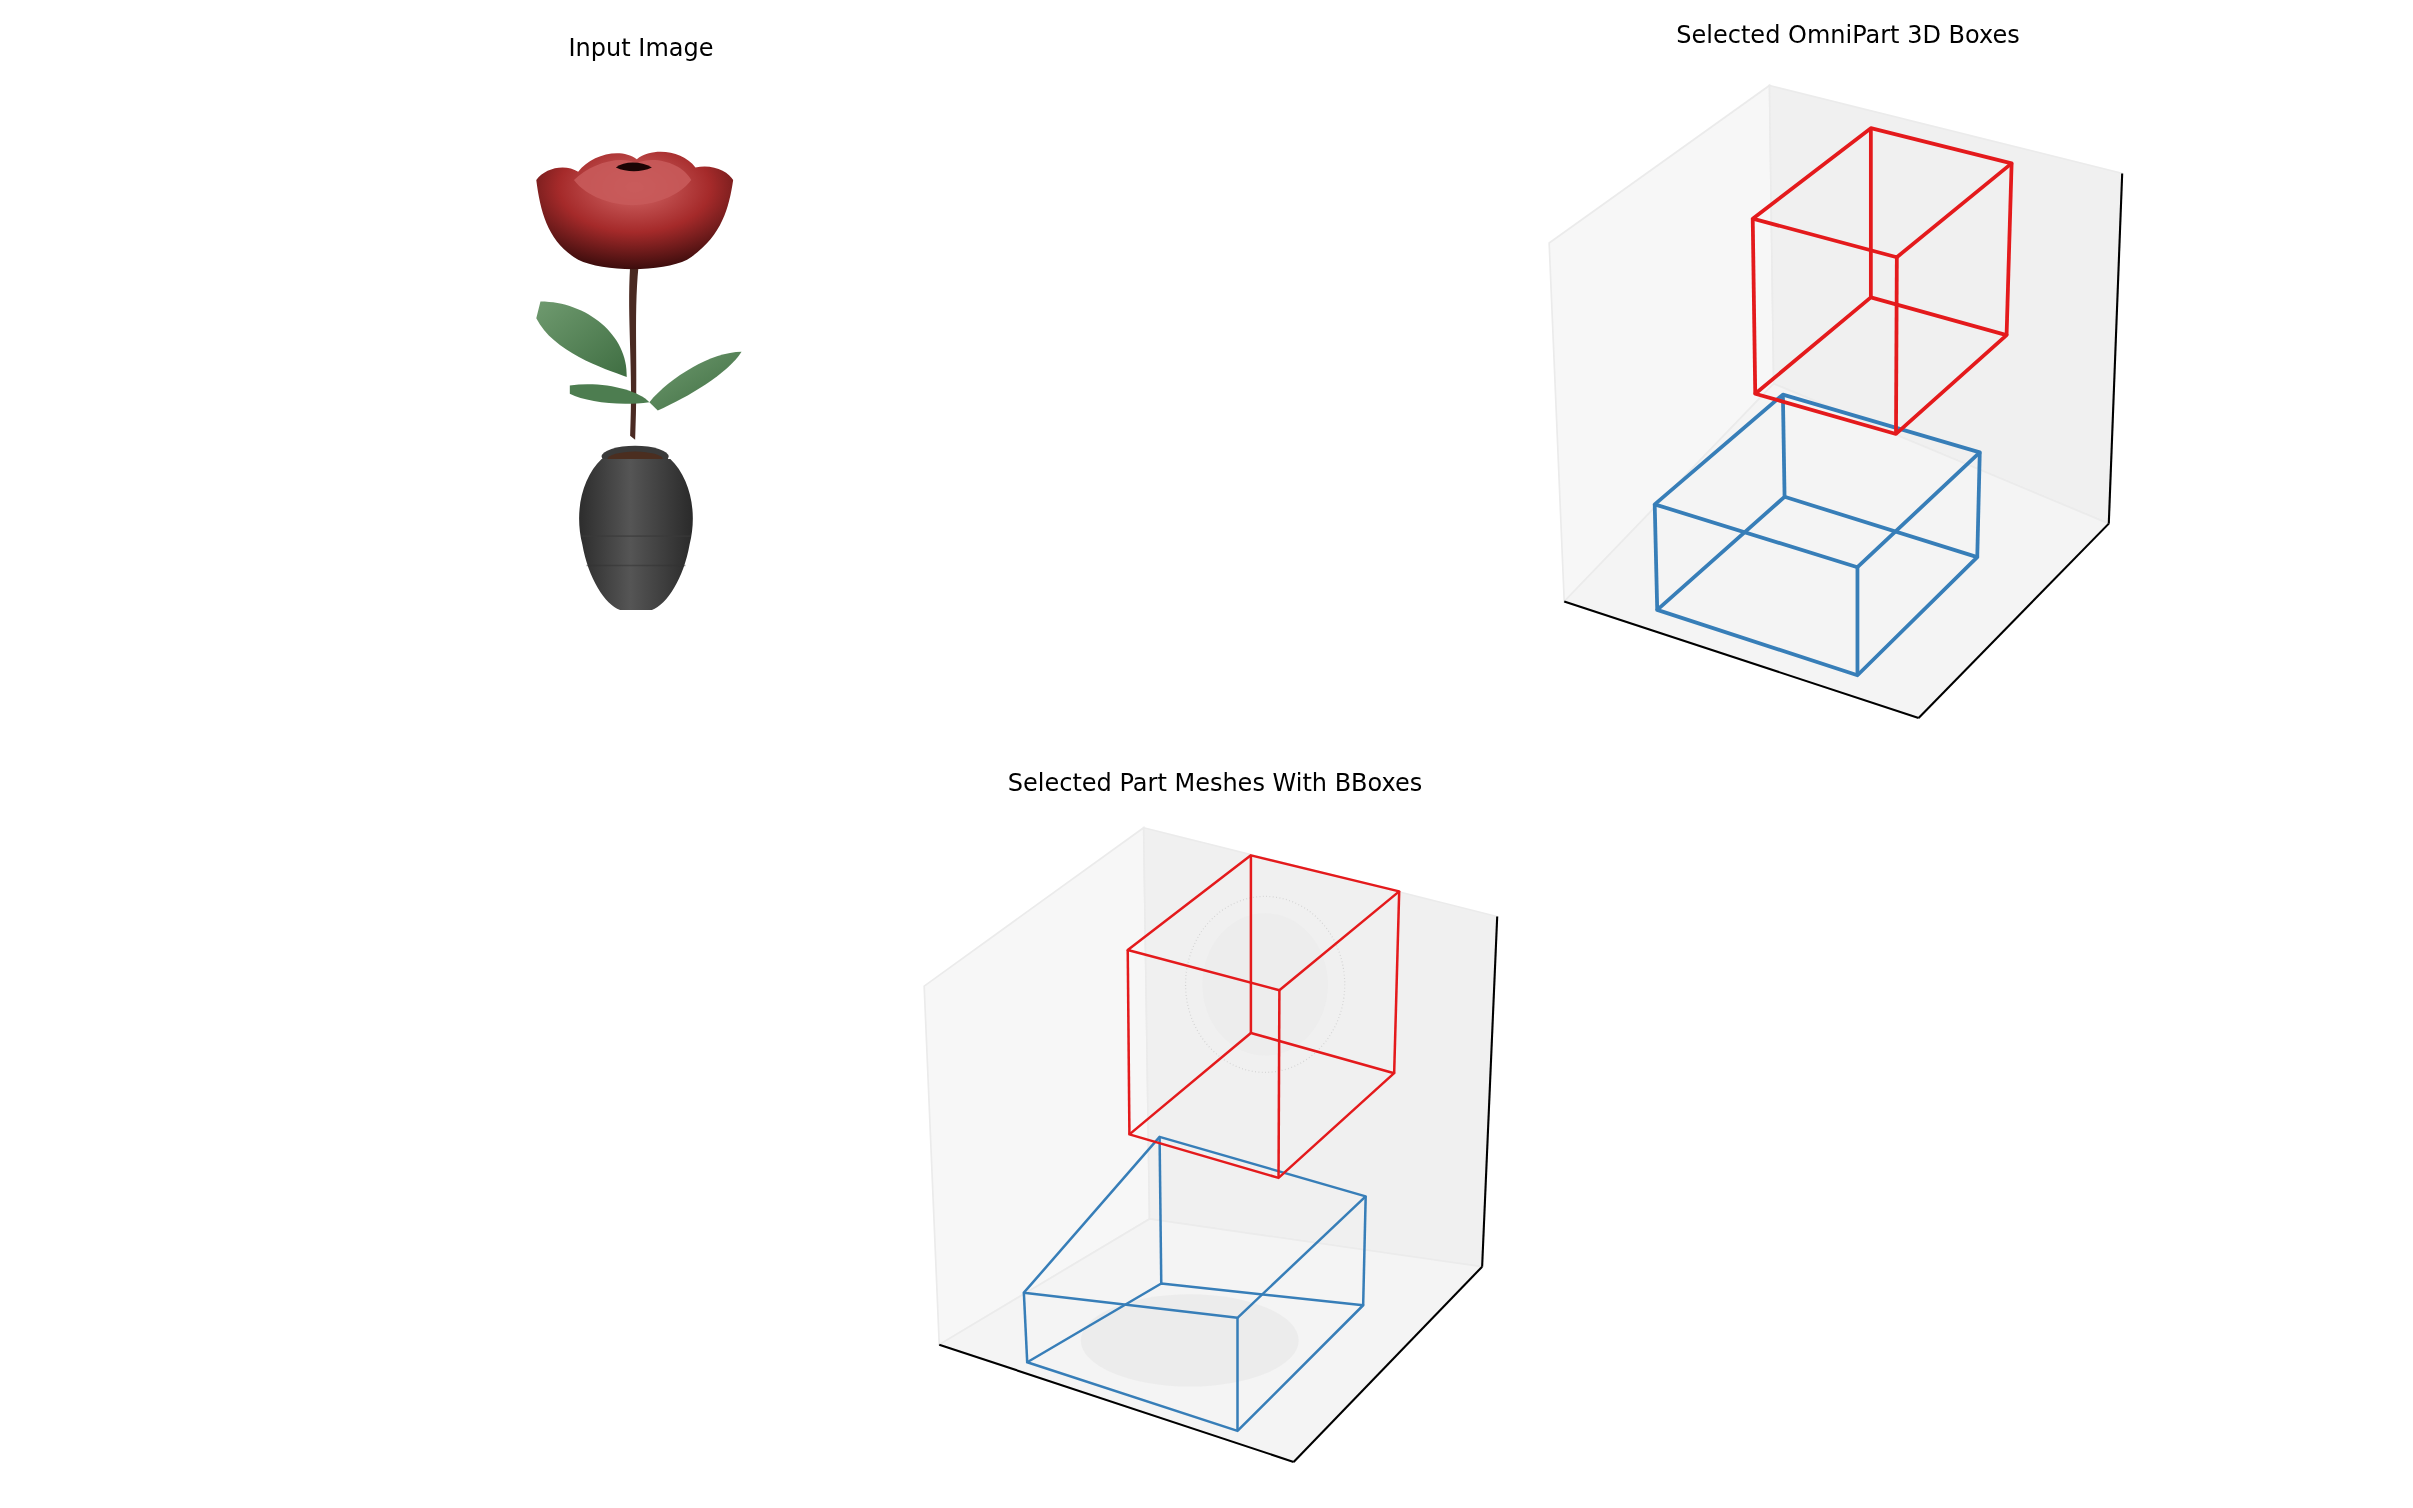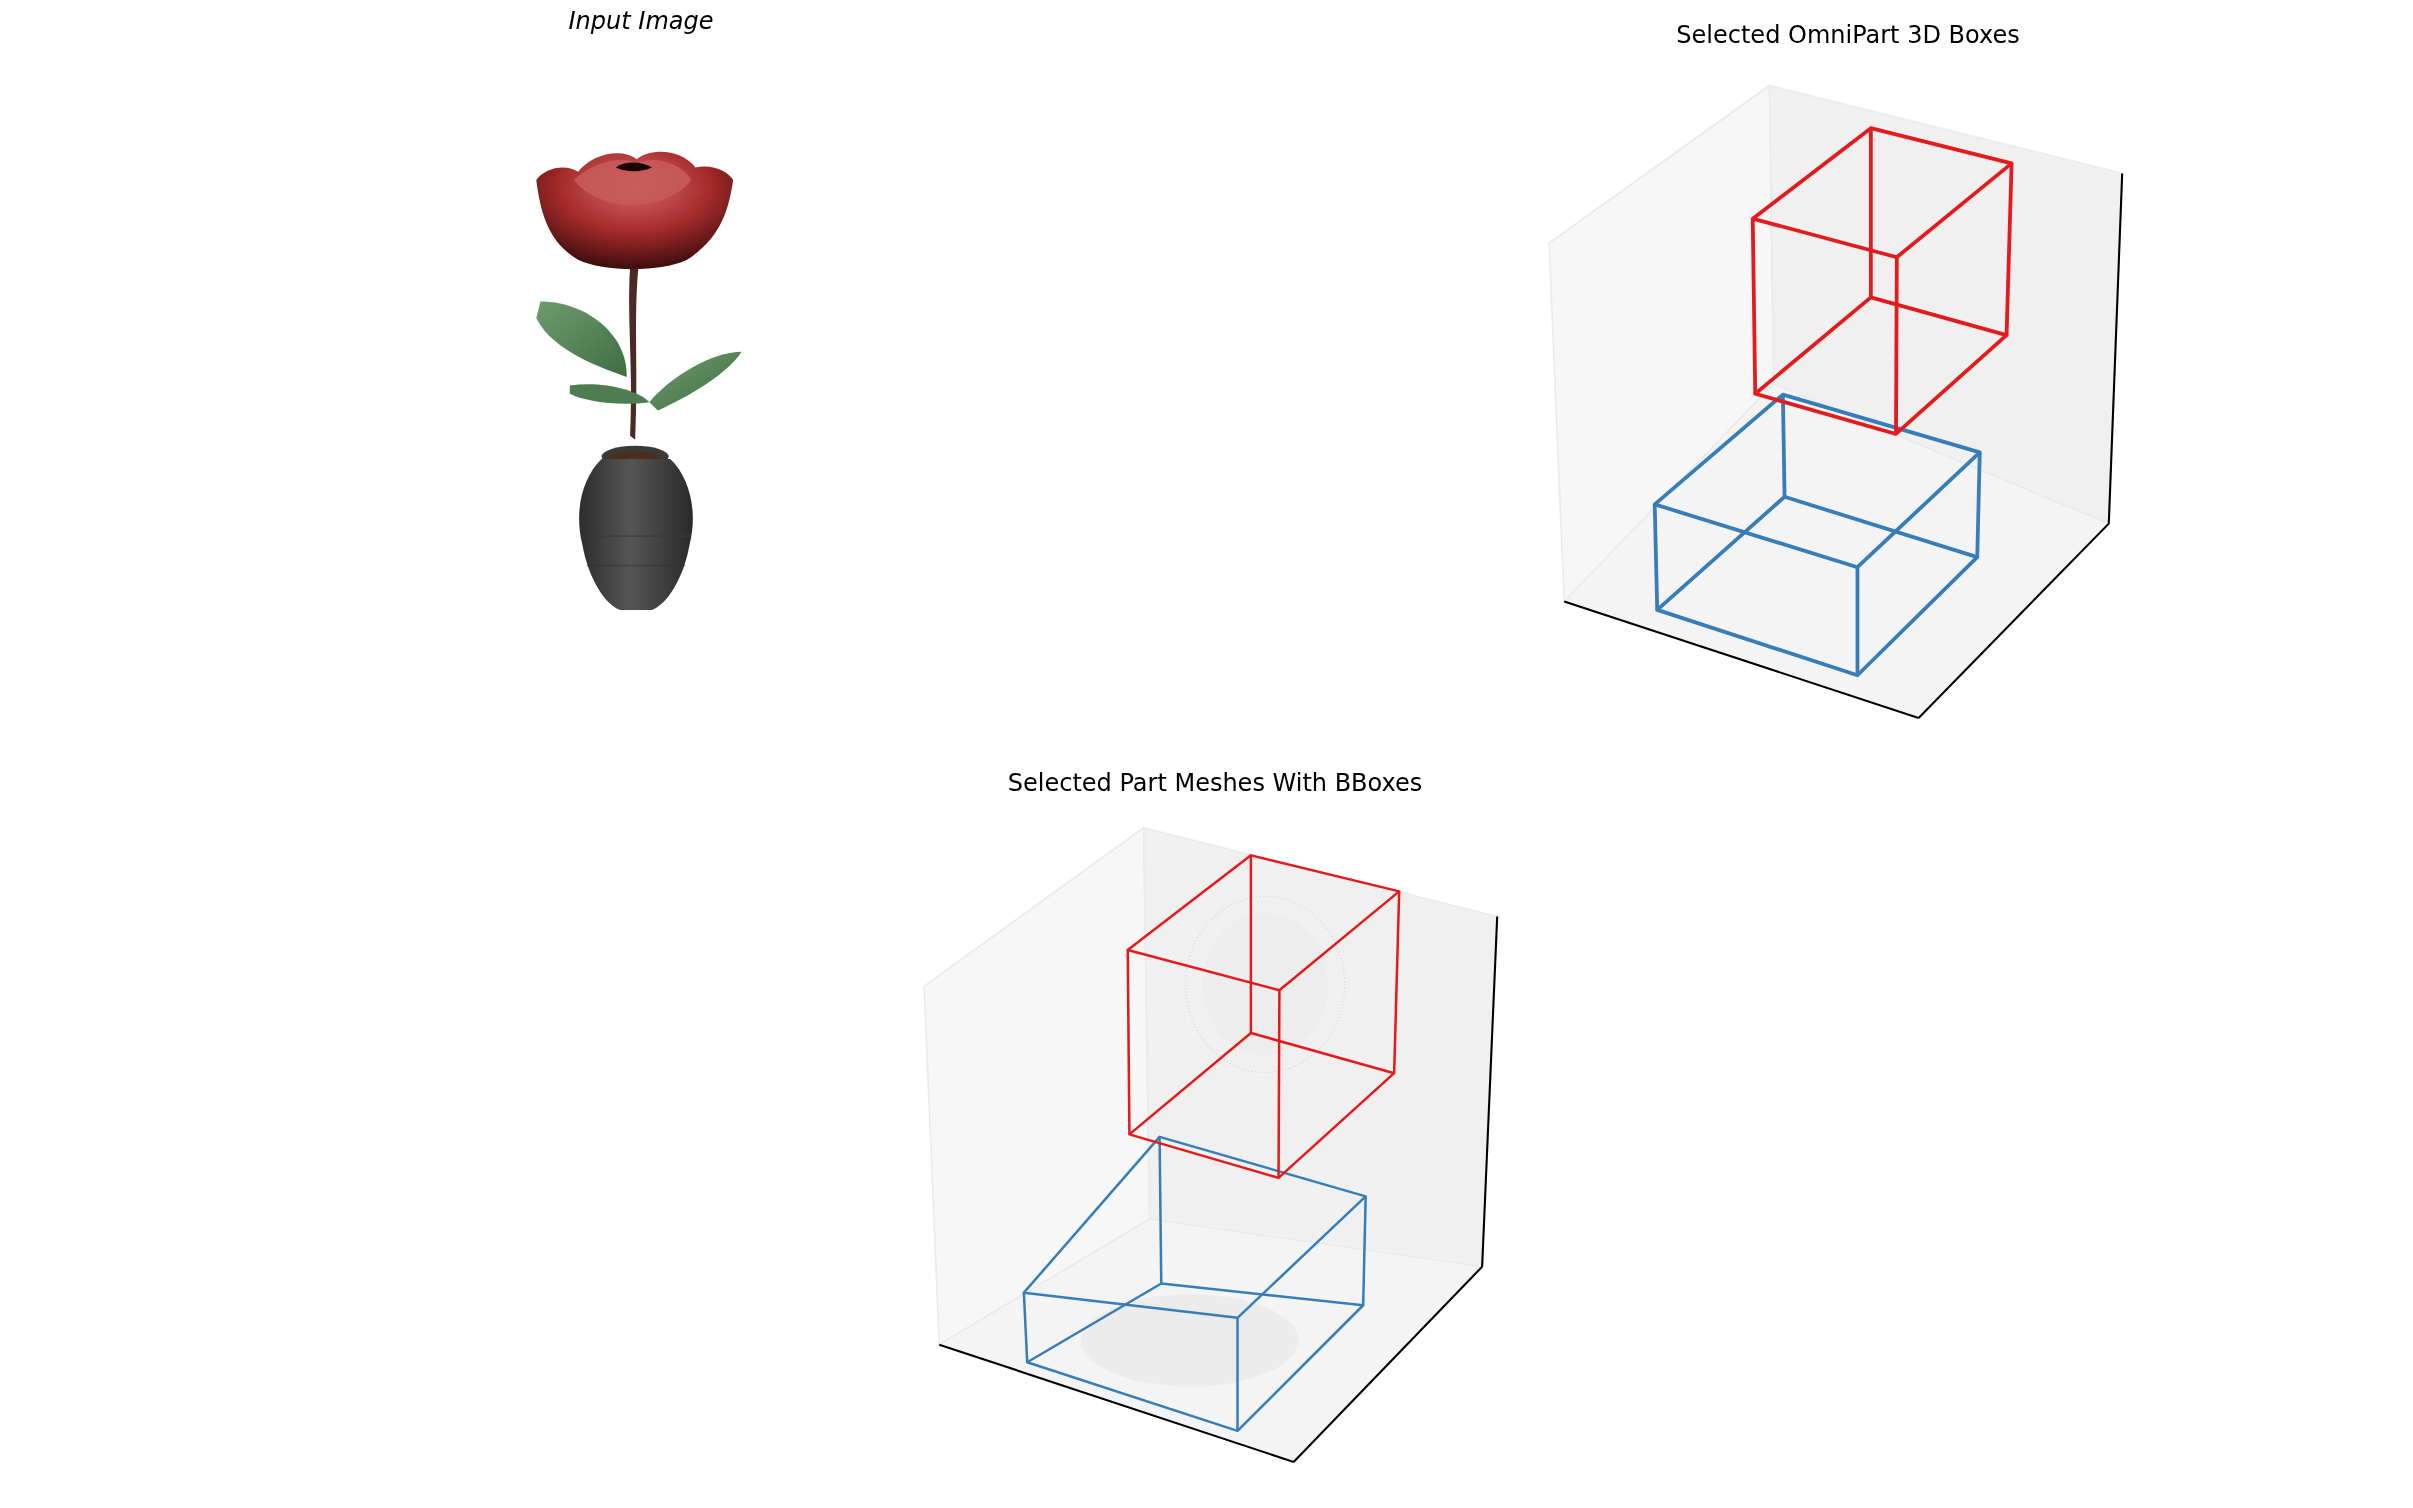--- a/index.html
+++ b/index.html
@@ -5,21 +5,21 @@
   html, body { margin:0; padding:0; background:#ffffff; }
   body { width:2413px; height:1508px; position:relative; overflow:hidden;
          font-family:"DejaVu Sans", sans-serif; }
   .title { position:absolute; font-size:24px; color:#000; white-space:nowrap;
            transform:translateX(-50%); line-height:1; }
   svg.fig { position:absolute; left:0; top:0; }
 </style>
 </head>
 <body>
 
-<div class="title" style="left:641px; top:9px;font-style:italic;">Input Image</div>
+<div class="title" style="left:641px; top:36px;">Input Image</div>
 <div class="title" style="left:1848px; top:22.6px;">Selected OmniPart 3D Boxes</div>
 <div class="title" style="left:1215px; top:771px;">Selected Part Meshes With BBoxes</div>
 
 <svg class="fig" width="2413" height="1508" viewBox="0 0 2880 1800">
   <defs>
     <radialGradient id="petalGrad" cx="50%" cy="30%" r="70%">
       <stop offset="0%" stop-color="#d46a6a"></stop>
       <stop offset="55%" stop-color="#a52a2a"></stop>
       <stop offset="100%" stop-color="#3d0d0d"></stop>
     </radialGradient>

